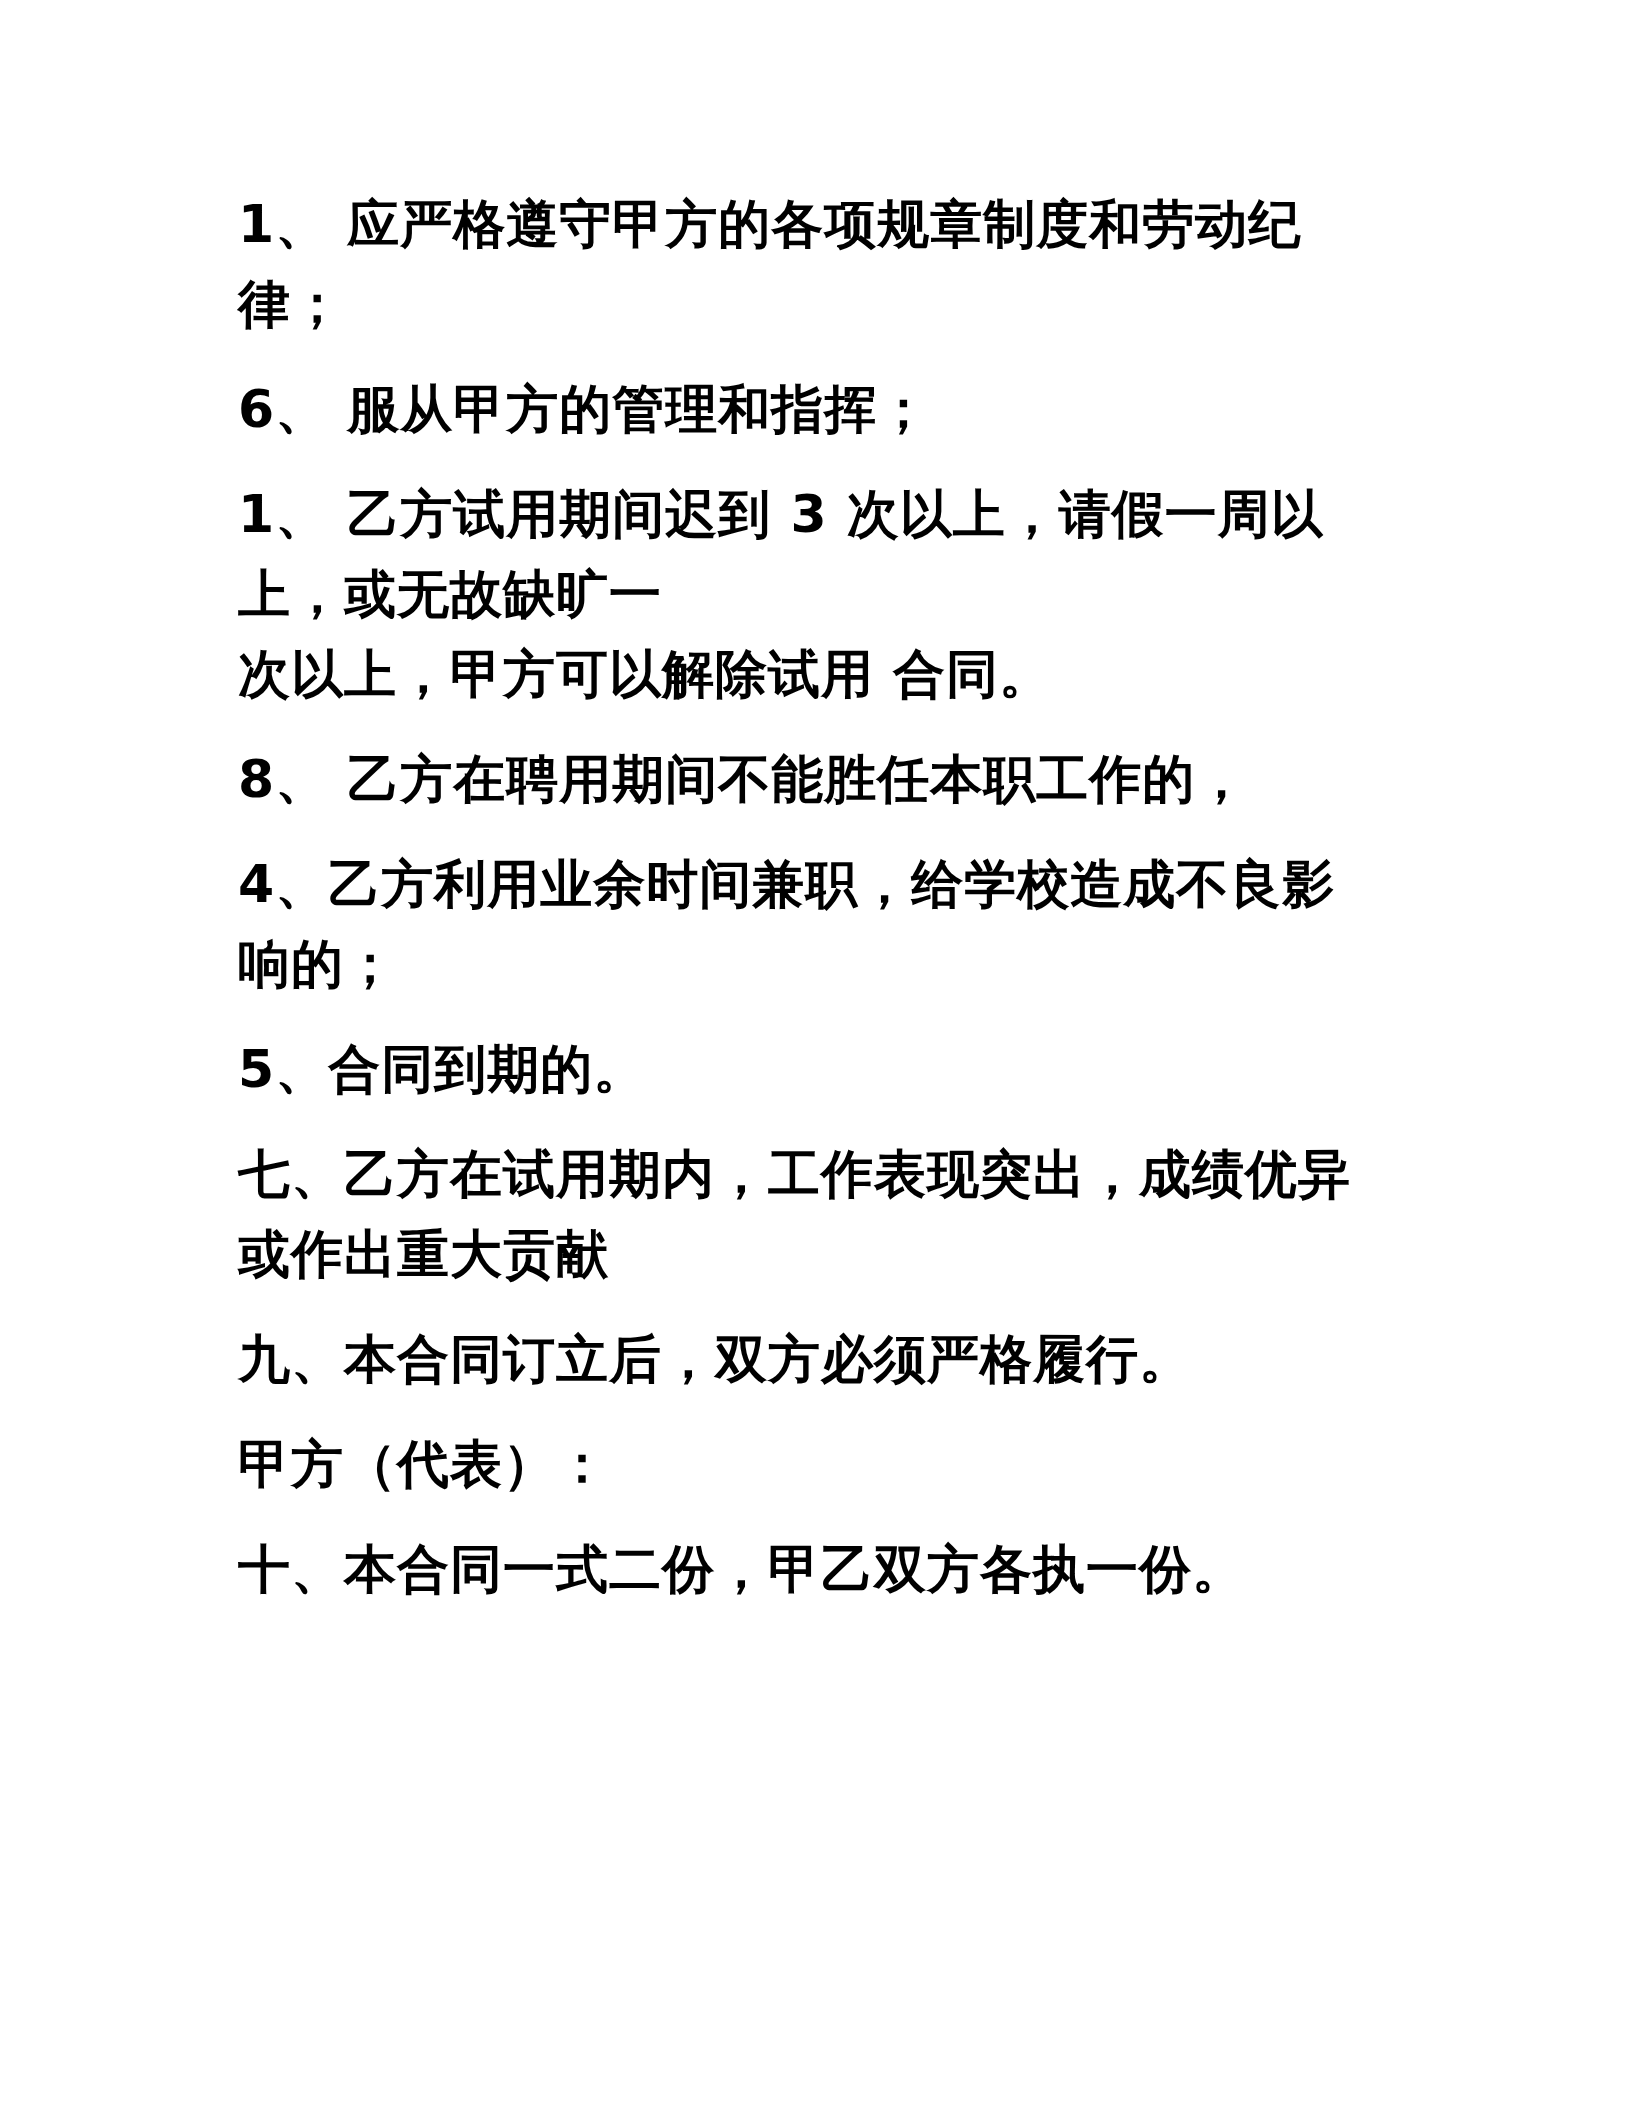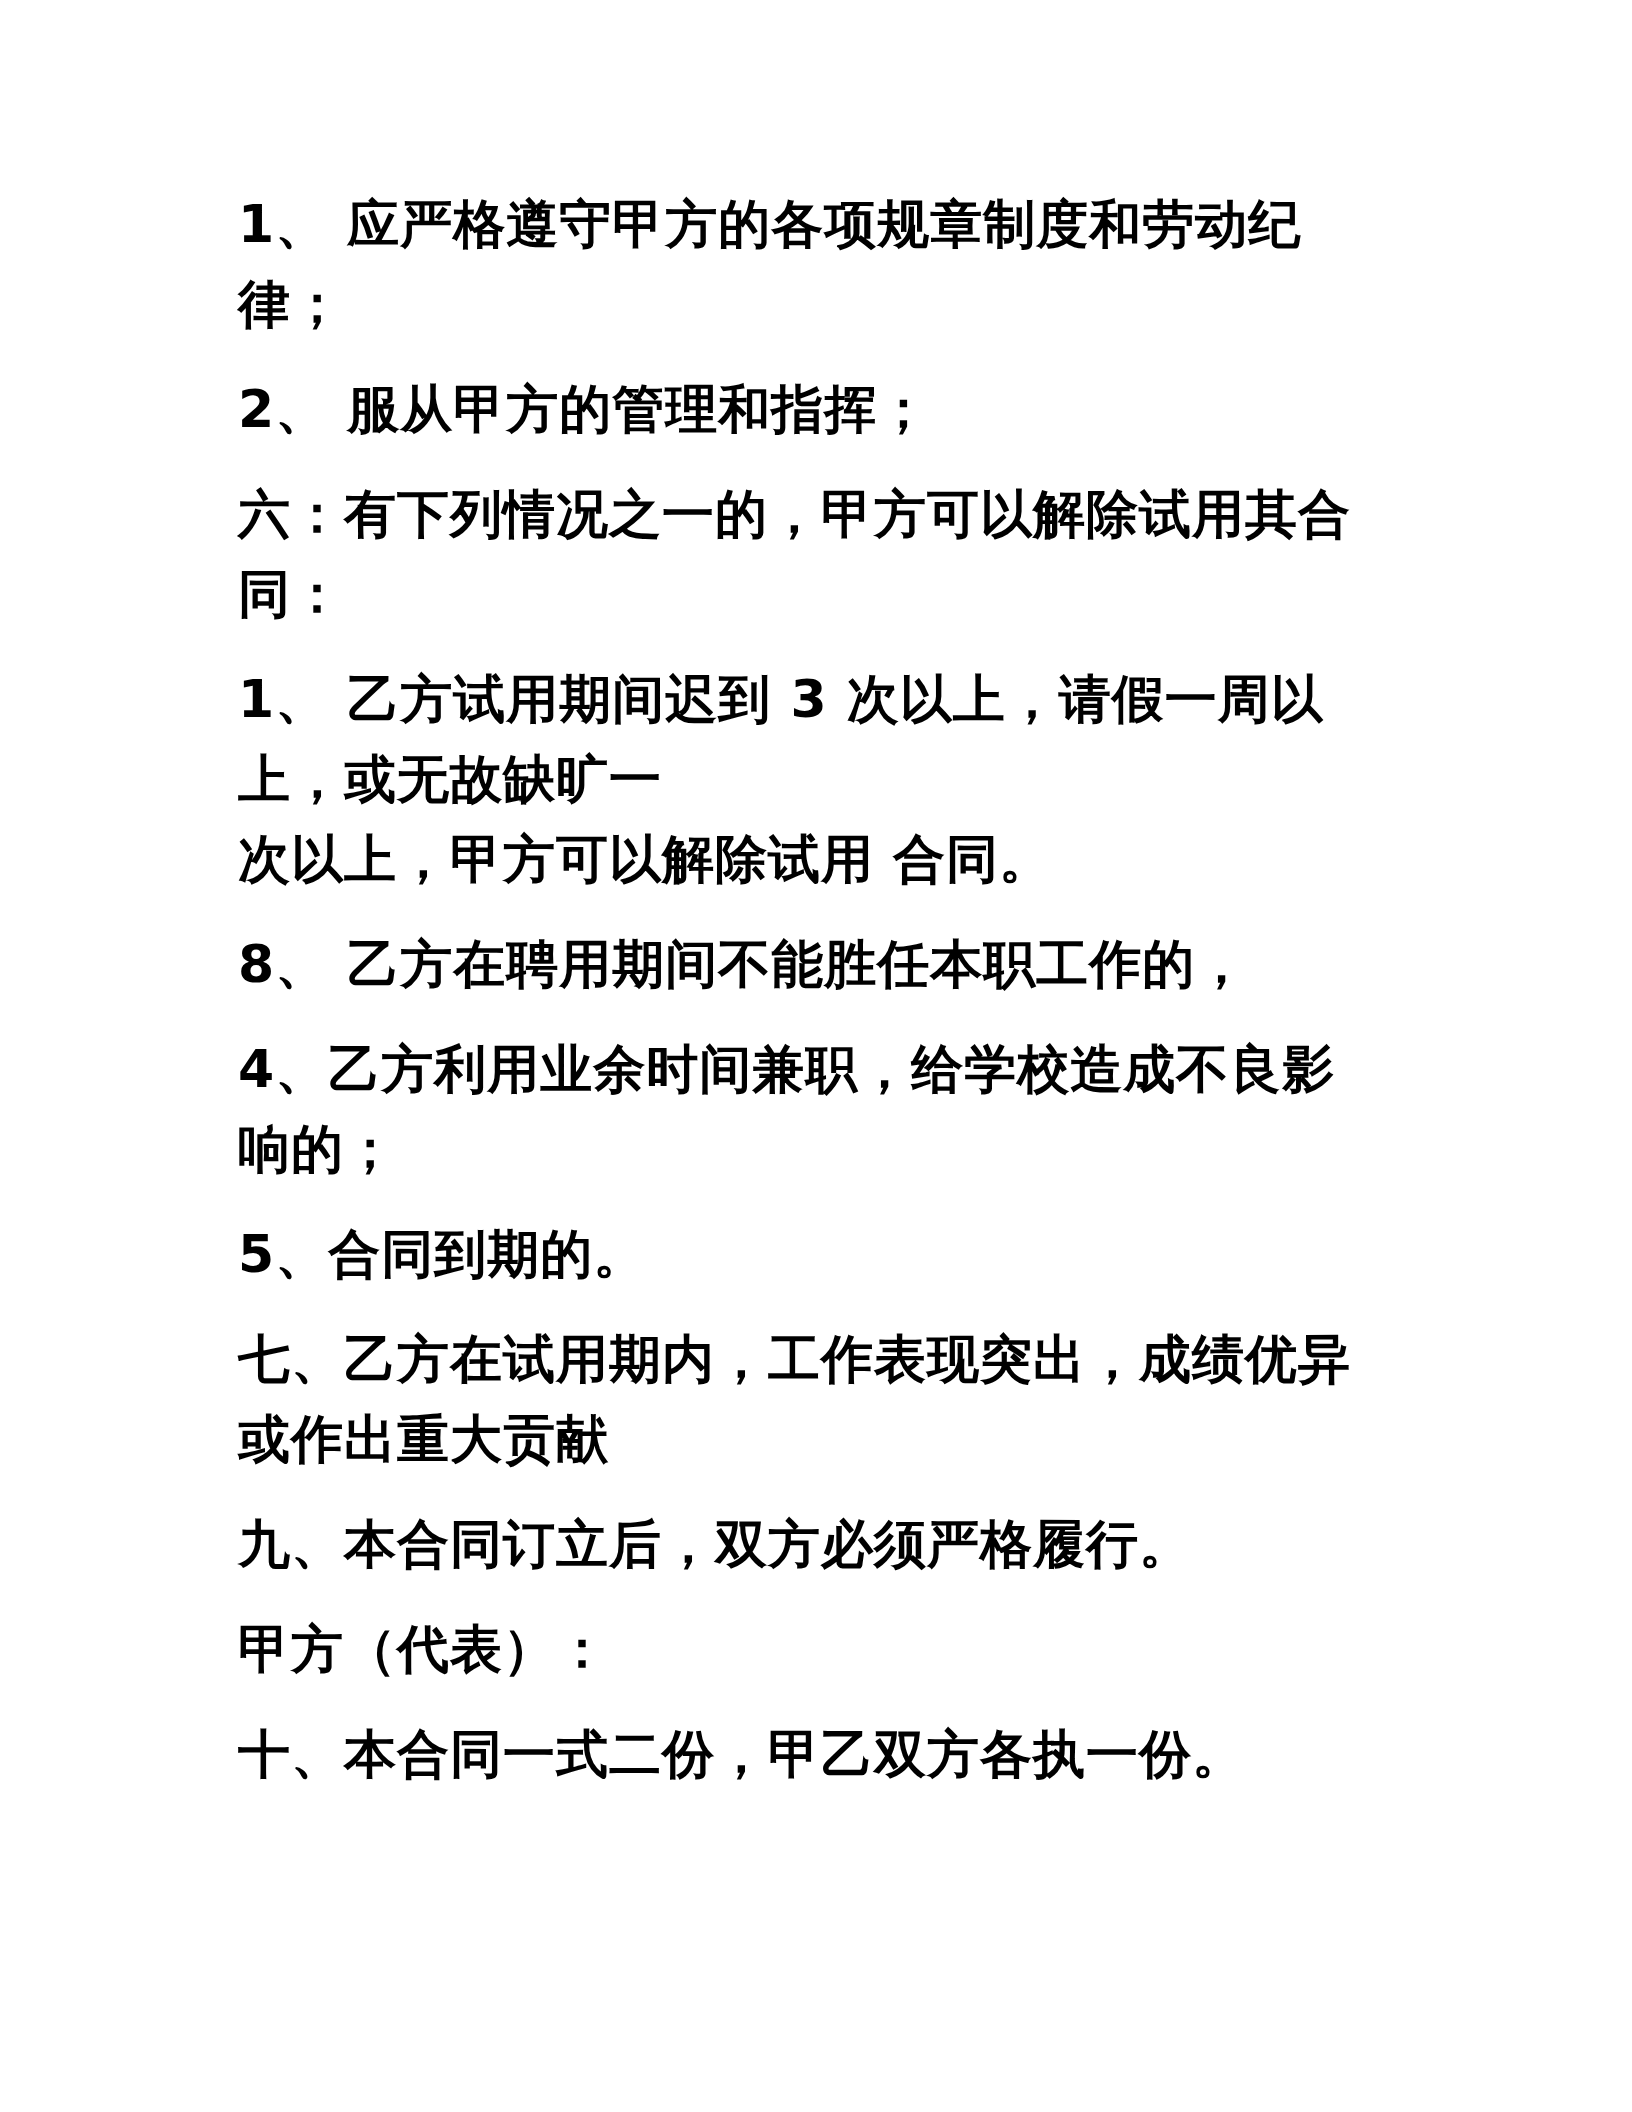--- a/index.html
+++ b/index.html
@@ -37,27 +37,24 @@
 <body>
 
 <div class="page">
   <div class="content">
 
     <p class="para">
       <span class="line first">1、 应严格遵守甲方的各项规章制度和劳动纪律；</span>
     </p>
 
     <p class="para">
-      <span class="line first">2、 服从甲方的管理和指挥；</span>
+      <span class="line first">6、 服从甲方的管理和指挥；</span>
     </p>
 
 
-    <p class="para">
-      <span class="line first">六：有下列情况之一的，甲方可以解除试用其合同：</span>
-    </p>
 
     <p class="para">
       <span class="line first">1、 乙方试用期间迟到 3 次以上，请假一周以上，或无故缺旷一</span><br>
       <span class="line cont">次以上，甲方可以解除试用 合同。</span>
     </p>
 
 
     <p class="para">
       <span class="line first">8、 乙方在聘用期间不能胜任本职工作的，</span>
     </p>

